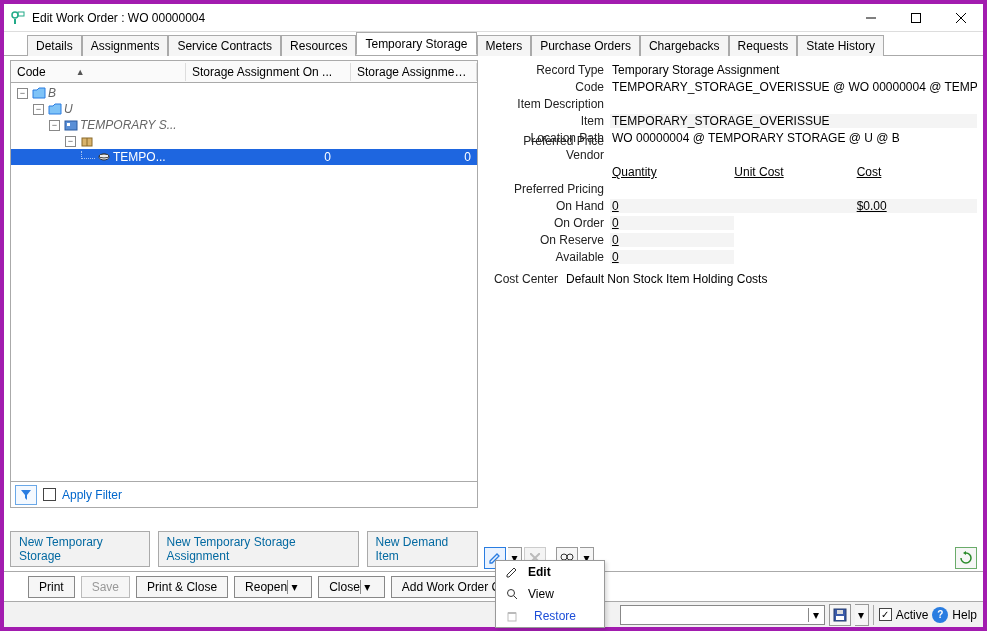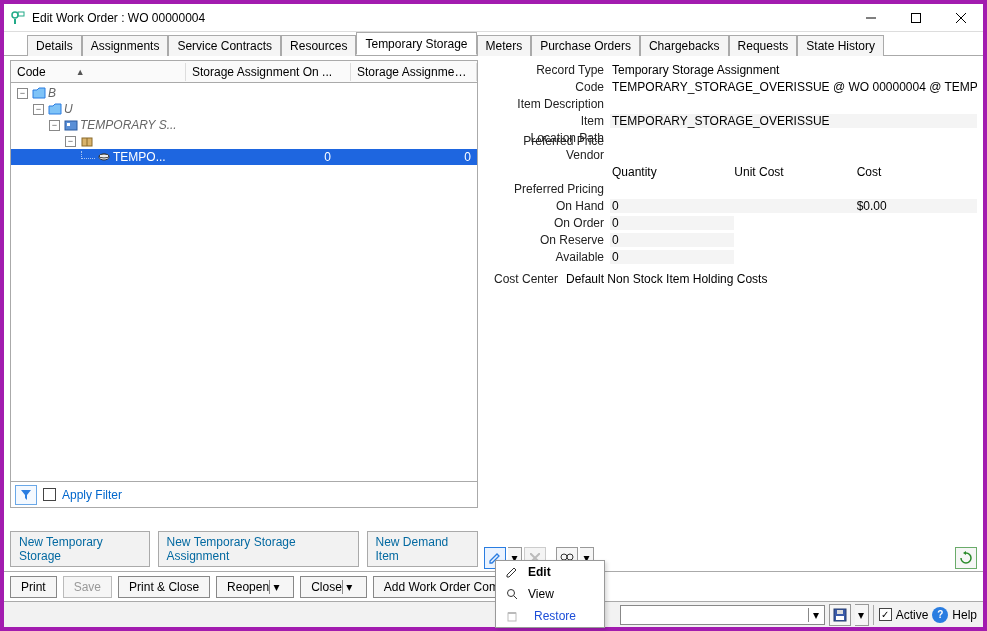--- a/index.html
+++ b/index.html
@@ -35,32 +35,32 @@
 .link { color:#0066cc; }
 .btnrow { display:flex; gap:8px; padding:4px 0;}
 .dbtn { border:1px solid #aaa; background:#f2f2f2; padding:3px 8px; color:#0369a1;margin-top:19px;}
 .rightpane { flex:1; display:flex; flex-direction:column; overflow:hidden;}
 .form { display:flex; flex-direction:column; gap:0px;}
 .frow { display:flex; height:17px; align-items:flex-end;}
 .flbl { width:126px; text-align:right; padding-right:6px; color:#222;}
 .fval { flex:1; background:#f4f4f4; padding:0 2px; white-space:nowrap; overflow:hidden; text-overflow:clip;}
 .fval.wh { background:#fff; }
 .triple { display:flex; flex:1;}
-.triple > div { flex:1; padding-left:2px;}
+.triple > div { flex:1; padding-left:2px;text-decoration:underline;}
 .actbar { display:flex; align-items:center; gap:2px; padding:2px 0; margin-top:auto;}
 .ab { width:22px; height:22px; border:1px solid #999; display:flex; align-items:center; justify-content:center; background:#f6f6f6;}
 .ab.sel{ border:1px solid #2a7de1; background:#eaf3ff;}
 .ab.dis{ color:#bbb; border-color:#ccc; background:#f4f4f4;}
 .ab.arrow{ width:14px; border-left:none;}
 .menu { position:absolute; left:495px; top:560px; width:110px; background:#fff; border:1px solid #999; box-shadow:2px 2px 4px rgba(0,0,0,.15); }
 .menu .mi { display:flex; align-items:center; height:22px; padding:0 8px; gap:8px;}
 .menu .mi:first-child{ font-weight:bold;}
 .menu .mi.dis{ color:#1d4ed8;gap:14px;}
 .mico{ width:16px; display:flex;justify-content:center;}
-.bottombar { height:30px; border-top:1px solid #aaa; display:flex; align-items:center; padding:0 6px; gap:6px;}
+.bottombar { height:30px; border-top:1px solid #aaa; display:flex; align-items:center; padding:0 24px; gap:6px;}
 .btn { border:1px solid #888; background:#f6f6f6; padding:3px 10px; cursor:pointer;}
 .btn.dis{ color:#999; border-color:#bbb;}
 .split{ display:flex;}
 .split .arr{ width:14px; border-left:1px solid #888; display:flex;align-items:center;justify-content:center;}
 .statusbar { height:26px; background:#f2f2f2; border-top:1px solid #aaa; display:flex; align-items:center; padding:0 6px; gap:4px;}
 .statusbar .spacer{ width:606px;}
 .statfield { flex:1; height:20px; background:#fff; border:1px solid #888; display:flex; align-items:center;}
 .statfield .ddarr{ width:16px; border-left:1px solid #888; text-align:center;}
 .sico { width:22px; height:22px; border:1px solid #999; display:flex;align-items:center;justify-content:center; background:#f6f6f6;}
 .check { width:13px;height:13px;border:1px solid #444;display:inline-flex;align-items:center;justify-content:center;background:#fff;}
@@ -209,20 +209,21 @@
         <div class="frow">
             <div class="flbl">Item Description</div>
             <div class="fval"></div>
           </div>
         <div class="frow">
             <div class="flbl">Item</div>
             <div class="fval">TEMPORARY_STORAGE_OVERISSUE</div>
           </div>
         <div class="frow">
             <div class="flbl">Location Path</div>
+            <div class="fval wh">WO 00000004 @ TEMPORARY STORAGE @ U @ B</div>
           </div>
         <div class="frow">
             <div class="flbl">Preferred Price Vendor</div>
             <div class="fval"></div>
           </div>
         <div class="frow">
             <div class="flbl"></div>
             <div class="triple">
               <div>Quantity</div>
               <div>Unit Cost</div>

